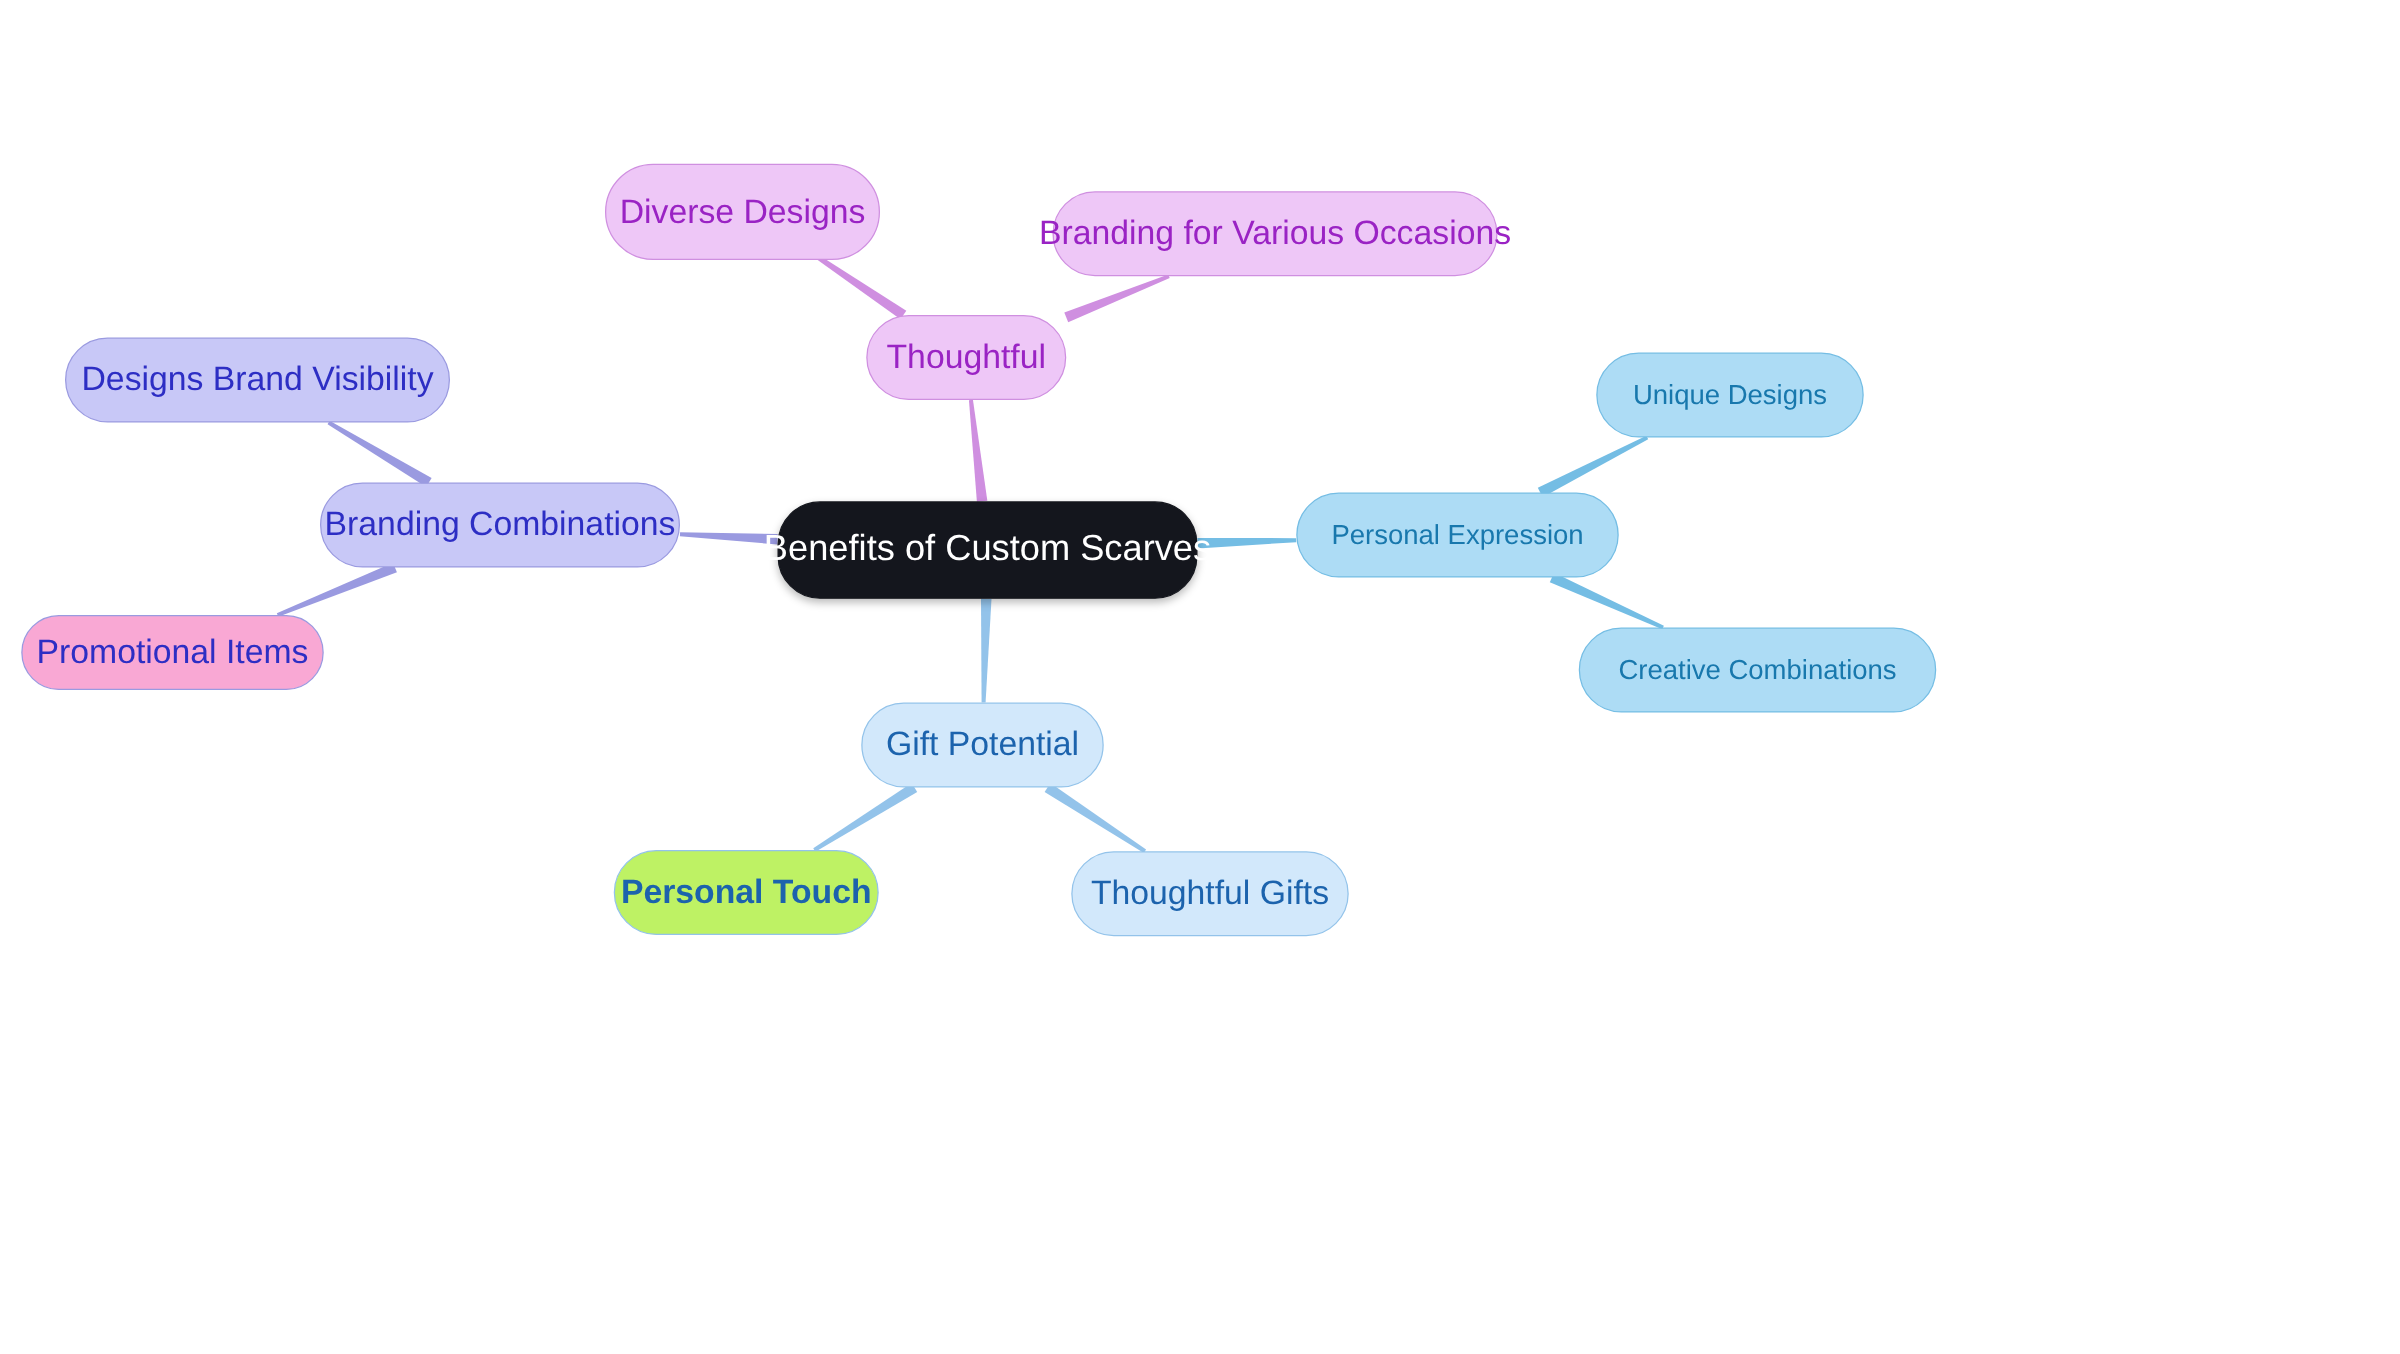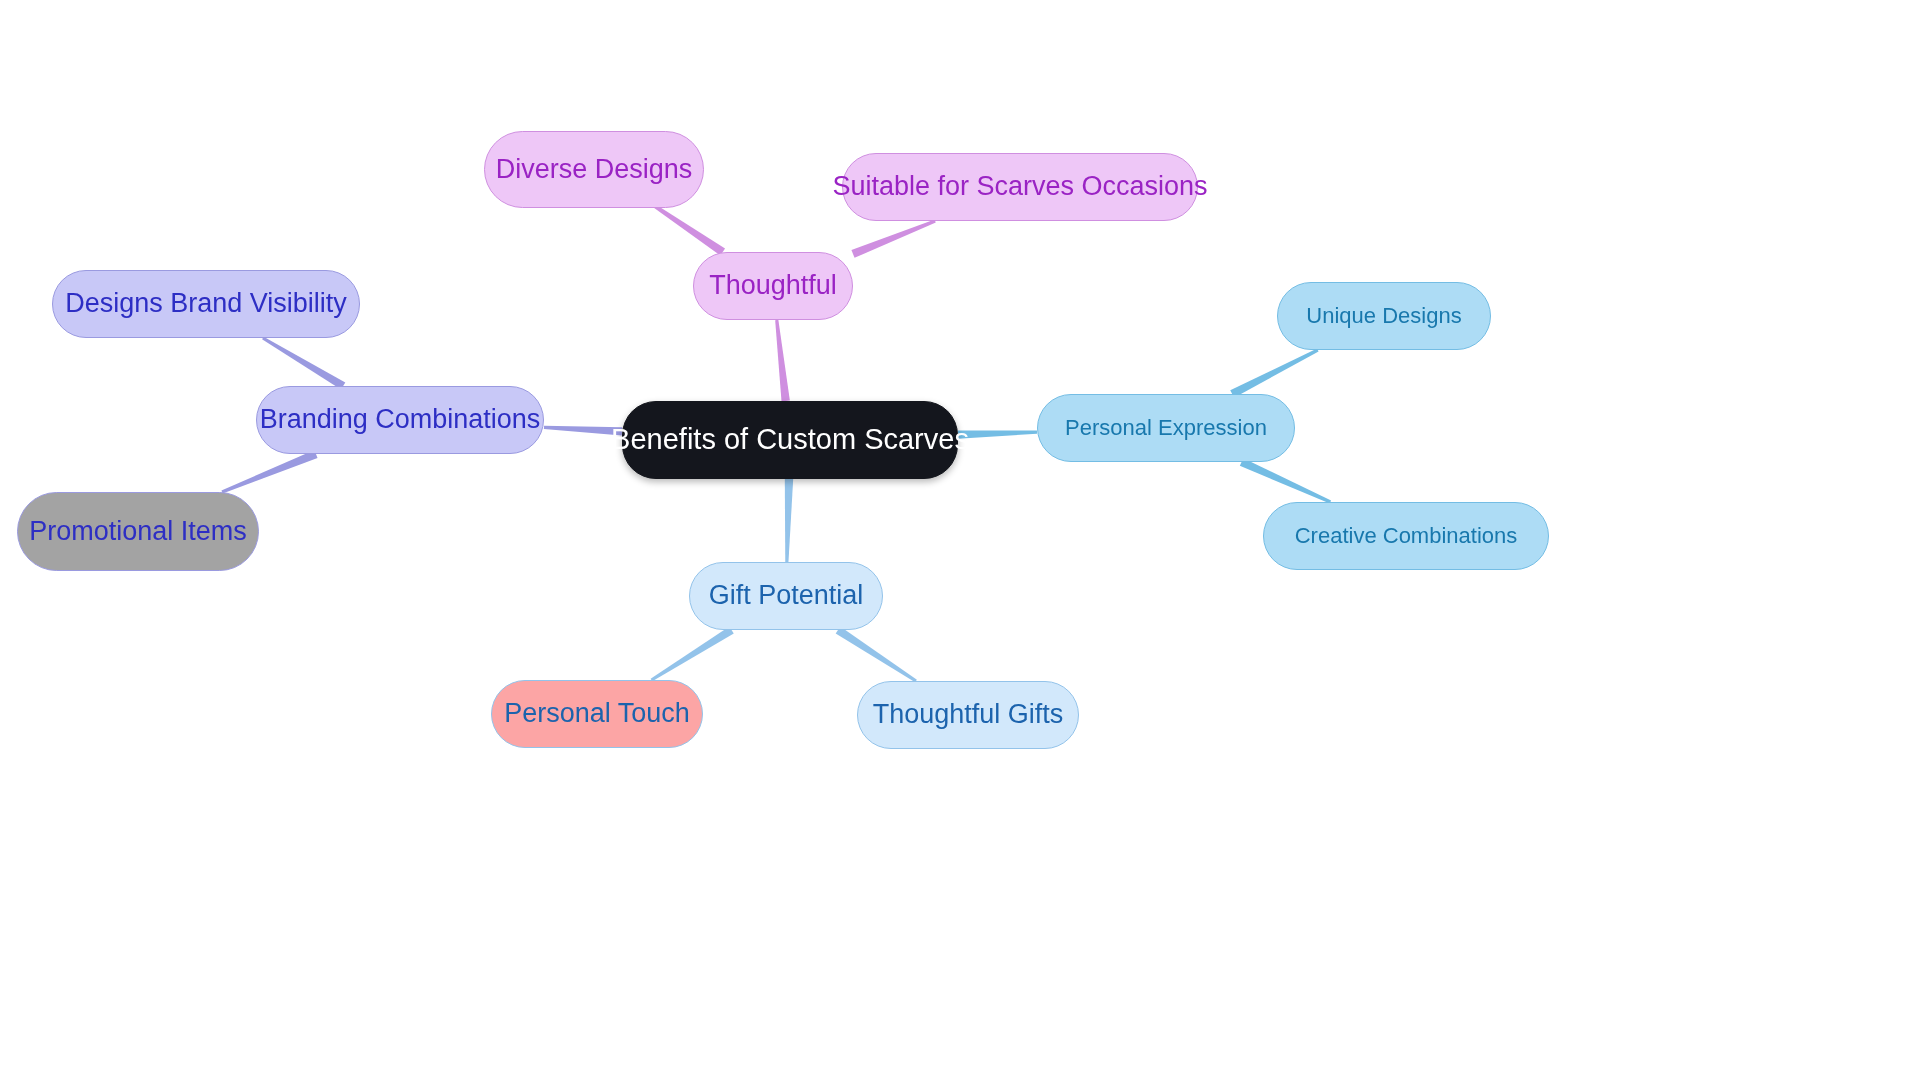--- a/index.html
+++ b/index.html
@@ -89,27 +89,27 @@
       <polygon points="1239.8320239107748,465.83007032173543 1329.7878609607183,503.4590744082802 1331.1010279281704,500.5409255917198 1243.2790872003366,458.16992967826457" fill="#74bde4"></polygon>
       <polygon points="784.8013799901802,478.8923430766713 785.2723205823397,561.9589878387319 788.4712691612501,562.0410121612681 793.1986200098198,479.1076569233287" fill="#93c3ea"></polygon>
       <polygon points="729.3180719679613,626.4373485370203 650.6102743897318,678.6427994426743 652.3049798475563,681.3572005573257 733.7666737947507,633.5626514629797" fill="#93c3ea"></polygon>
       <polygon points="835.7015526754726,633.5152723786889 915.1244010192277,682.3391513823577 916.8755989807723,679.6608486176423 840.2984473245274,626.4847276213111" fill="#93c3ea"></polygon>
     </svg>
 
   <div class="node node-root" id="node-root" style="width: 336px; height: 78px; left: 622px; top: 401px; background: rgb(20, 22, 29); color: rgb(255, 255, 255);">Benefits of Custom Scarves</div>
 
   <div class="node node-lavender" id="node-branding-opportunities" style="width: 288px; height: 68px; left: 256px; top: 386px; background: rgb(200, 200, 247); border-color: rgb(154, 154, 224); color: rgb(45, 46, 196);">Branding Combinations</div>
   <div class="node node-lavender" id="node-enhanced-brand-visibility" style="width: 308px; height: 68px; left: 52px; top: 270px; background: rgb(200, 200, 247); border-color: rgb(154, 154, 224); color: rgb(45, 46, 196);">Designs Brand Visibility</div>
-  <div class="node node-lavender" id="node-promotional-items" style="width: 242px; height: 79px; left: 17px; top: 492px; background: #a3a3a3; border-color: rgb(154, 154, 224); color: rgb(45, 46, 196);">Promotional Items</div>
+  <div class="node node-lavender" id="node-promotional-items" style="width: 242px; height: 60px; left: 17px; top: 492px; background: #f9a8d4; border-color: rgb(154, 154, 224); color: rgb(45, 46, 196);">Promotional Items</div>
 
   <div class="node node-orchid" id="node-flexibility" style="width: 160px; height: 68px; left: 693px; top: 252px; background: rgb(238, 199, 247); border-color: rgb(207, 143, 224); color: rgb(154, 35, 196);">Thoughtful</div>
   <div class="node node-orchid" id="node-diverse-designs" style="width: 220px; height: 77px; left: 484px; top: 131px; background: rgb(238, 199, 247); border-color: rgb(207, 143, 224); color: rgb(154, 35, 196);">Diverse Designs</div>
-  <div class="node node-orchid" id="node-suitable-for-various-occasions" style="width: 356px; height: 68px; left: 842px; top: 153px; background: rgb(238, 199, 247); border-color: rgb(207, 143, 224); color: rgb(154, 35, 196);">Suitable for Scarves Occasions</div>
+  <div class="node node-orchid" id="node-suitable-for-various-occasions" style="width: 356px; height: 68px; left: 842px; top: 153px; background: rgb(238, 199, 247); border-color: rgb(207, 143, 224); color: rgb(154, 35, 196);">Branding for Various Occasions</div>
 
   <div class="node node-sky" id="node-personal-expression" style="width: 258px; height: 68px; left: 1037px; top: 394px; background: rgb(173, 220, 245); border-color: rgb(116, 189, 228); color: rgb(24, 120, 173);">Personal Expression</div>
   <div class="node node-sky" id="node-unique-designs" style="width: 214px; height: 68px; left: 1277px; top: 282px; background: rgb(173, 220, 245); border-color: rgb(116, 189, 228); color: rgb(24, 120, 173);">Unique Designs</div>
   <div class="node node-sky" id="node-creative-combinations" style="width: 286px; height: 68px; left: 1263px; top: 502px; background: rgb(173, 220, 245); border-color: rgb(116, 189, 228); color: rgb(24, 120, 173);">Creative Combinations</div>
 
   <div class="node node-pale" id="node-gift-potential" style="width: 194px; height: 68px; left: 689px; top: 562px; background: rgb(210, 232, 251); border-color: rgb(147, 195, 234); color: rgb(28, 99, 173);">Gift Potential</div>
-  <div class="node node-pale" id="node-personal-touch" style="width: 212px; height: 68px; left: 491px; top: 680px; background: #fca5a5; border-color: rgb(147, 195, 234); color: rgb(28, 99, 173);">Personal Touch</div>
+  <div class="node node-pale" id="node-personal-touch" style="width: 212px; height: 68px; left: 491px; top: 680px; background: #bef264; border-color: rgb(147, 195, 234); color: rgb(28, 99, 173); font-weight: bold;">Personal Touch</div>
   <div class="node node-pale" id="node-thoughtful-gifts" style="width: 222px; height: 68px; left: 857px; top: 681px; background: rgb(210, 232, 251); border-color: rgb(147, 195, 234); color: rgb(28, 99, 173);">Thoughtful Gifts</div>
 
 </div>
 
 </body></html>

